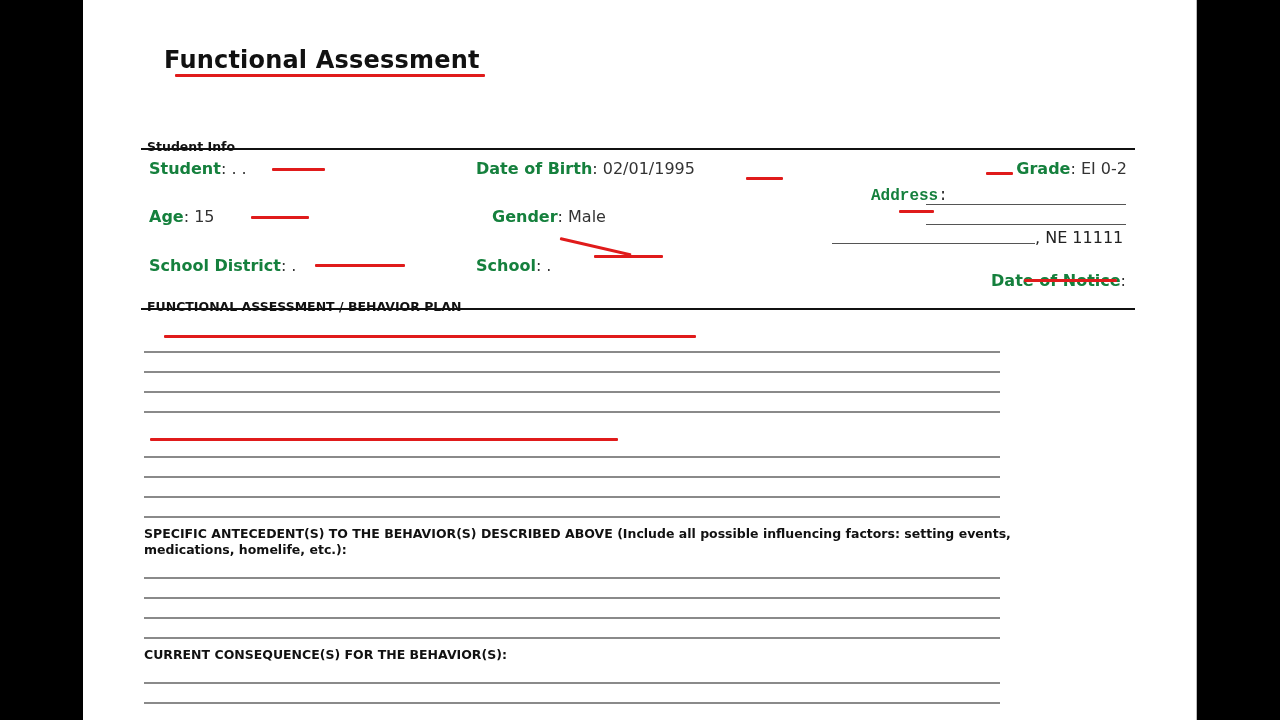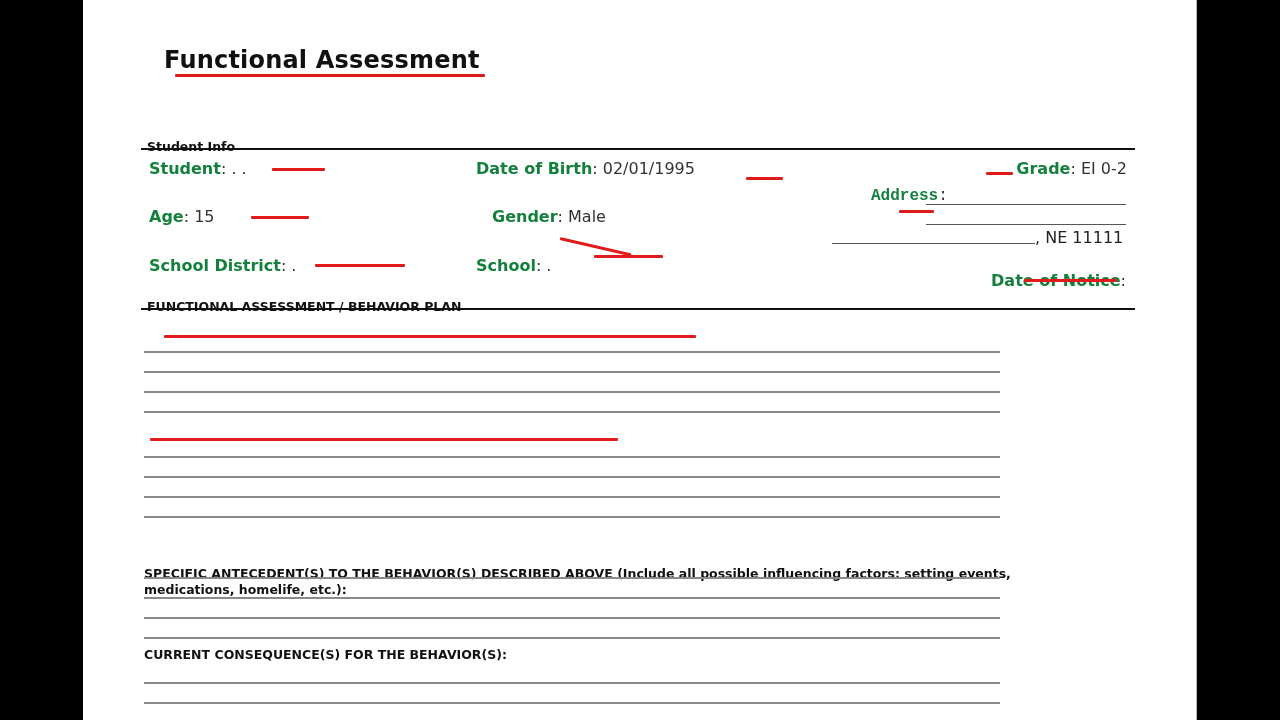--- a/index.html
+++ b/index.html
@@ -73,21 +73,21 @@
   <div class="wline" style="left:61px;top:351px;width:856px;"></div>
   <div class="wline" style="left:61px;top:371px;width:856px;"></div>
   <div class="wline" style="left:61px;top:391px;width:856px;"></div>
   <div class="wline" style="left:61px;top:411px;width:856px;"></div>
 
   <div class="wline" style="left:61px;top:456px;width:856px;"></div>
   <div class="wline" style="left:61px;top:476px;width:856px;"></div>
   <div class="wline" style="left:61px;top:496px;width:856px;"></div>
   <div class="wline" style="left:61px;top:516px;width:856px;"></div>
 
-  <div class="abs q" style="left:61px;top:526px;margin-top:40px;">
+  <div class="abs q" style="left:61px;top:526px;">
     <div>SPECIFIC ANTECEDENT(S) TO THE BEHAVIOR(S) DESCRIBED ABOVE (Include all possible influencing factors: setting events,</div>
     <div>medications, homelife, etc.):</div>
   </div>
   <div class="wline" style="left:61px;top:577px;width:856px;"></div>
   <div class="wline" style="left:61px;top:597px;width:856px;"></div>
   <div class="wline" style="left:61px;top:617px;width:856px;"></div>
   <div class="wline" style="left:61px;top:637px;width:856px;"></div>
 
   <div class="abs q" style="left:61px;top:647px;">CURRENT CONSEQUENCE(S) FOR THE BEHAVIOR(S):</div>
   <div class="wline" style="left:61px;top:682px;width:856px;"></div>

